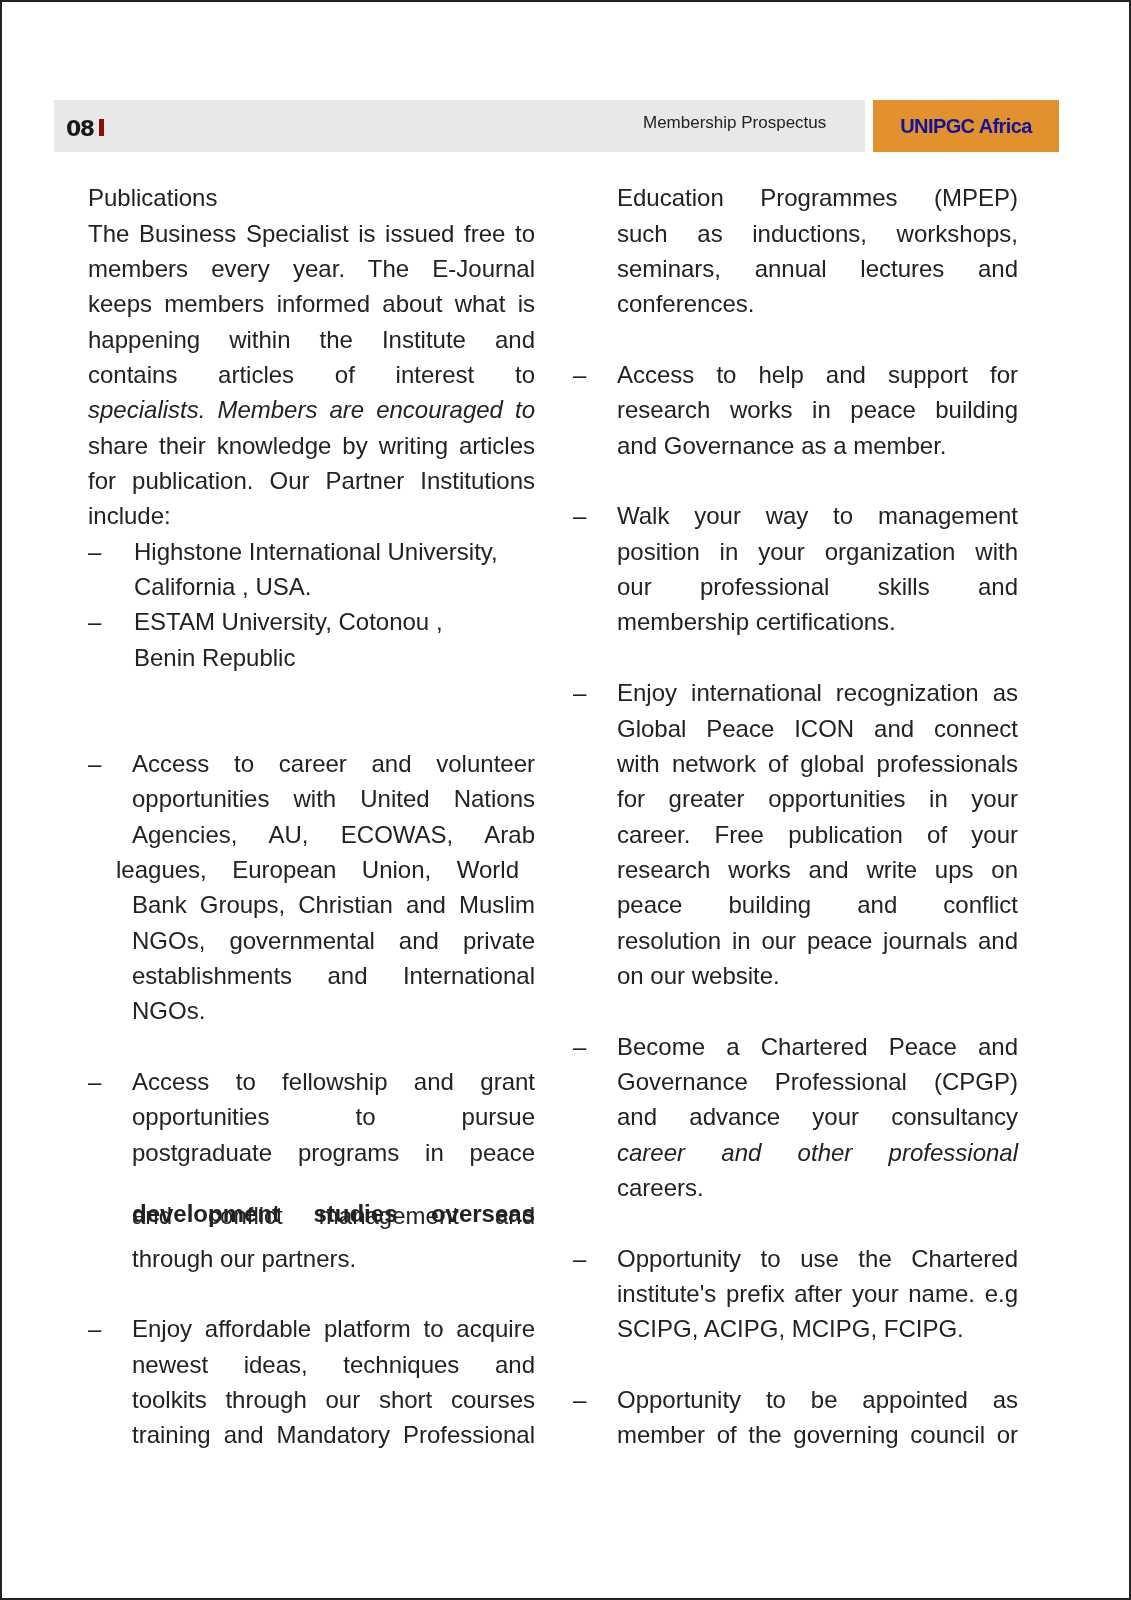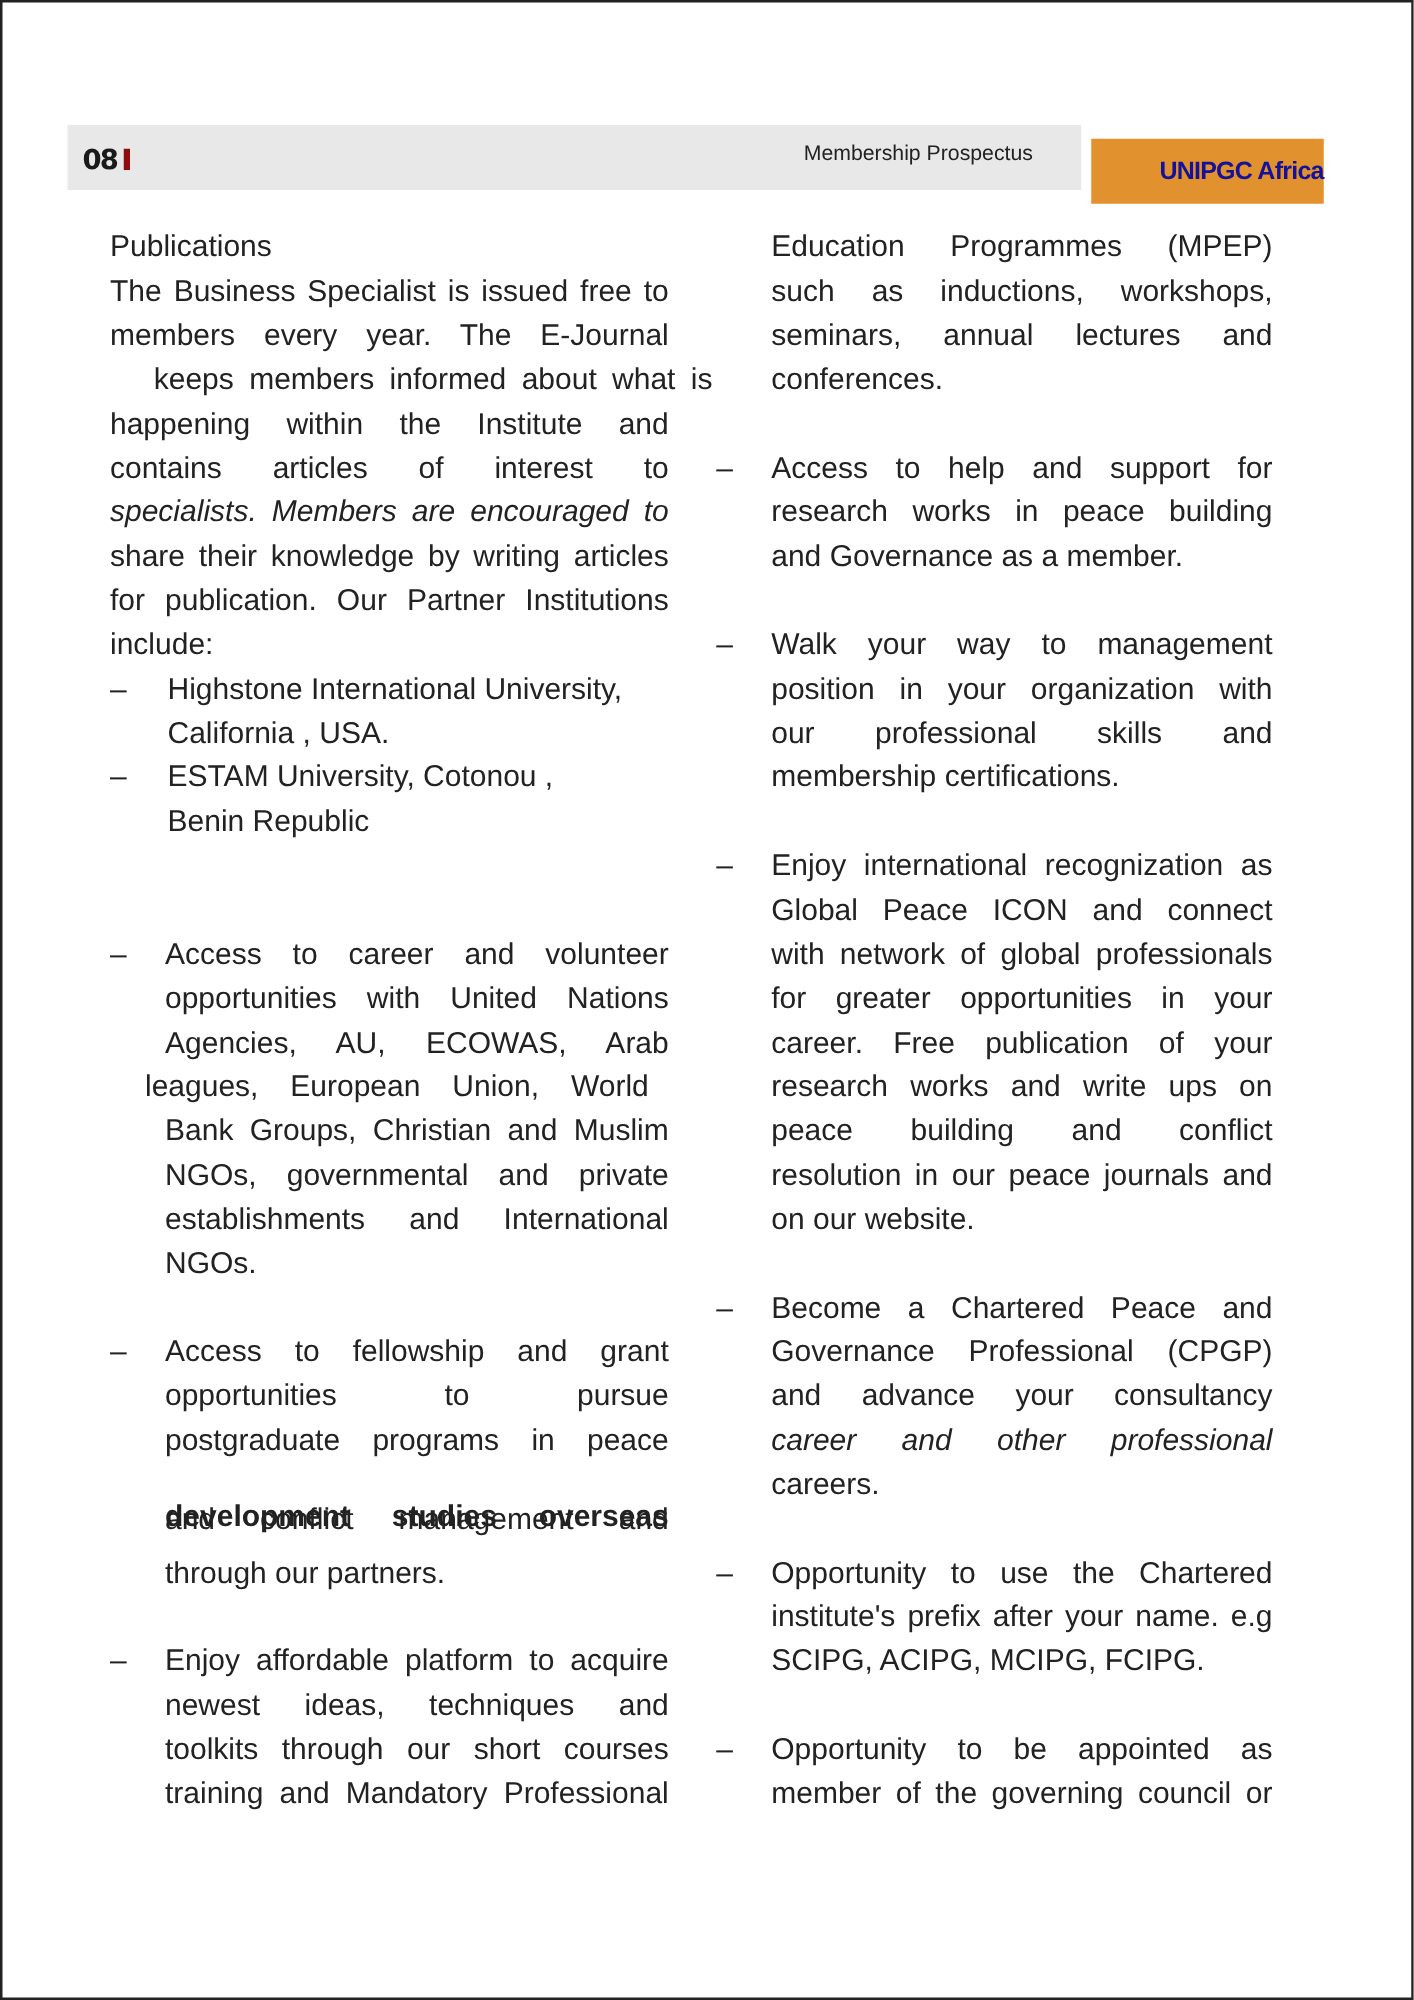--- a/index.html
+++ b/index.html
@@ -19,21 +19,21 @@
   }
   .hdr-bar {
     position: absolute; left: 97px; top: 117px; width: 5px; height: 17px; background: #8e0c0c;
   }
   .hdr-title {
     position: absolute; left: 641px; top: 111px;
     font-family: "Liberation Sans", sans-serif; font-size: 17px; color: #222222;
   }
   .hdr-brand {
     position: absolute; left: 871px; top: 98px; width: 186px; height: 52px;
-    background: #e2912f; display: flex; align-items: center; justify-content: flex-end; margin-top: 11px;
+    background: #e2912f; display: flex; align-items: center; justify-content: center;
   }
   .hdr-brand span {
     font-family: "Liberation Sans", sans-serif; font-weight: bold; font-size: 20px;
     color: #12129a; letter-spacing: -0.6px;
   }
   .col { position: absolute; font-family: "Liberation Sans", sans-serif; font-size: 24px; color: #222222; }
   .line {
     position: absolute; height: 35px; line-height: 35px; white-space: nowrap;
   }
   .j { text-align: justify; text-align-last: justify; white-space: normal; }
@@ -56,21 +56,21 @@
   <div class="hdr-brand">
     <span>UNIPGC Africa</span>
   </div>
 
   <div class="col" style="left:0;top:0;width:560px;height:1600px;">
     <div class="line" style="left:86px;top:178px;">Publications</div>
 
     <div>
       <div class="line j" style="left:86px;top:214px;width:447px;">The Business Specialist is issued free to</div>
       <div class="line j" style="left:86px;top:249px;width:447px;">members every year. The E-Journal</div>
-      <div class="line j" style="left:86px;top:284px;width:447px;margin-left:35px;">keeps members informed about what is</div>
+      <div class="line j" style="left:86px;top:284px;width:447px;">keeps members informed about what is</div>
       <div class="line j" style="left:86px;top:320px;width:447px;">happening within the Institute and</div>
       <div class="line j" style="left:86px;top:355px;width:447px;">contains articles of interest to</div>
       <div class="line j" style="left:86px;top:390px;width:447px;font-style:italic;">specialists. Members are encouraged to</div>
       <div class="line j" style="left:86px;top:426px;width:447px;">share their knowledge by writing articles</div>
       <div class="line j" style="left:86px;top:461px;width:447px;">for publication. Our Partner Institutions</div>
       <div class="line" style="left:86px;top:496px;">include:</div>
     </div>
 
     <div>
       <div class="dash" style="left:86px;top:532px;">–</div>

